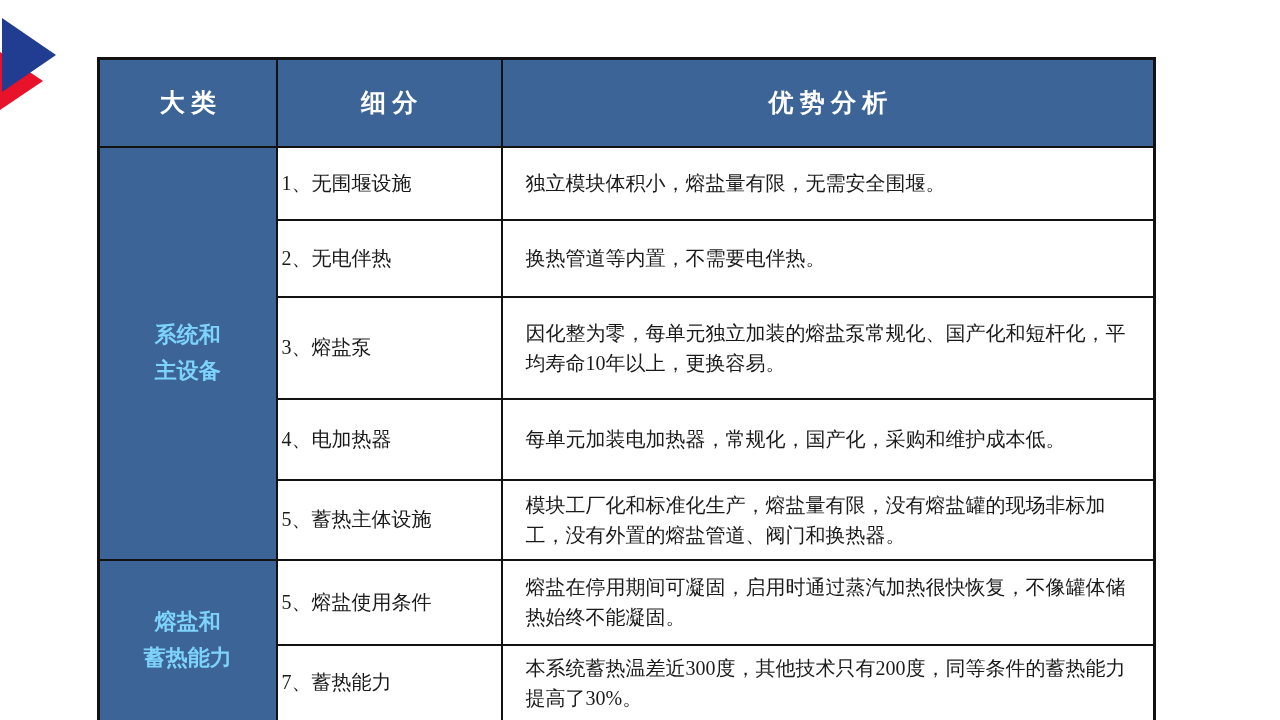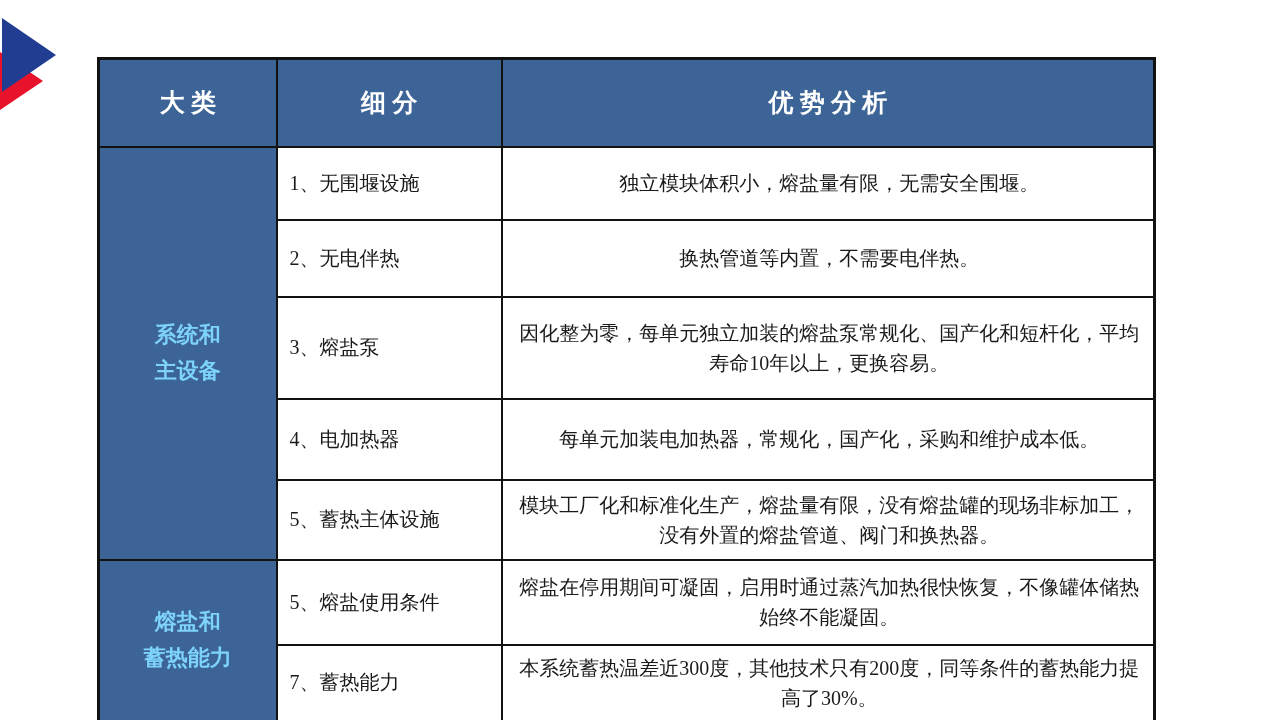--- a/index.html
+++ b/index.html
@@ -36,25 +36,25 @@
   .head-cell{
     background:var(--cell-blue);color:#ffffff;
     font-size:25px;font-weight:bold;text-align:center;margin-top:36px;
   }
   .group-cell{
     background:var(--cell-blue);color:#7dd3fc;
     font-size:22px;font-weight:bold;text-align:center;line-height:1.65;
   }
   .sub-cell{
     font-size:20px;font-weight:normal;text-align:left;
-    padding:4px 6px 4px 12px;background:#ffffff;
+    padding:4px 6px 4px 4px;background:#ffffff;
   }
   .analysis-cell{
-    font-size:20px;text-align:center;line-height:1.5;
-    padding:5px 8px 5px 11px;background:#ffffff;
+    font-size:20px;text-align:left;line-height:1.5;
+    padding:5px 8px 5px 23px;background:#ffffff;
   }
 </style>
 </head>
 <body>
 
 <div class="slide">
 
   <svg class="corner-decoration" viewBox="0 0 70 130" xmlns="http://www.w3.org/2000/svg">
     <polygon points="-12,44 43,81 -12,118" fill="#E8132B"></polygon>
     <polygon points="2,18 56,55 2,92" fill="#203D92"></polygon>

